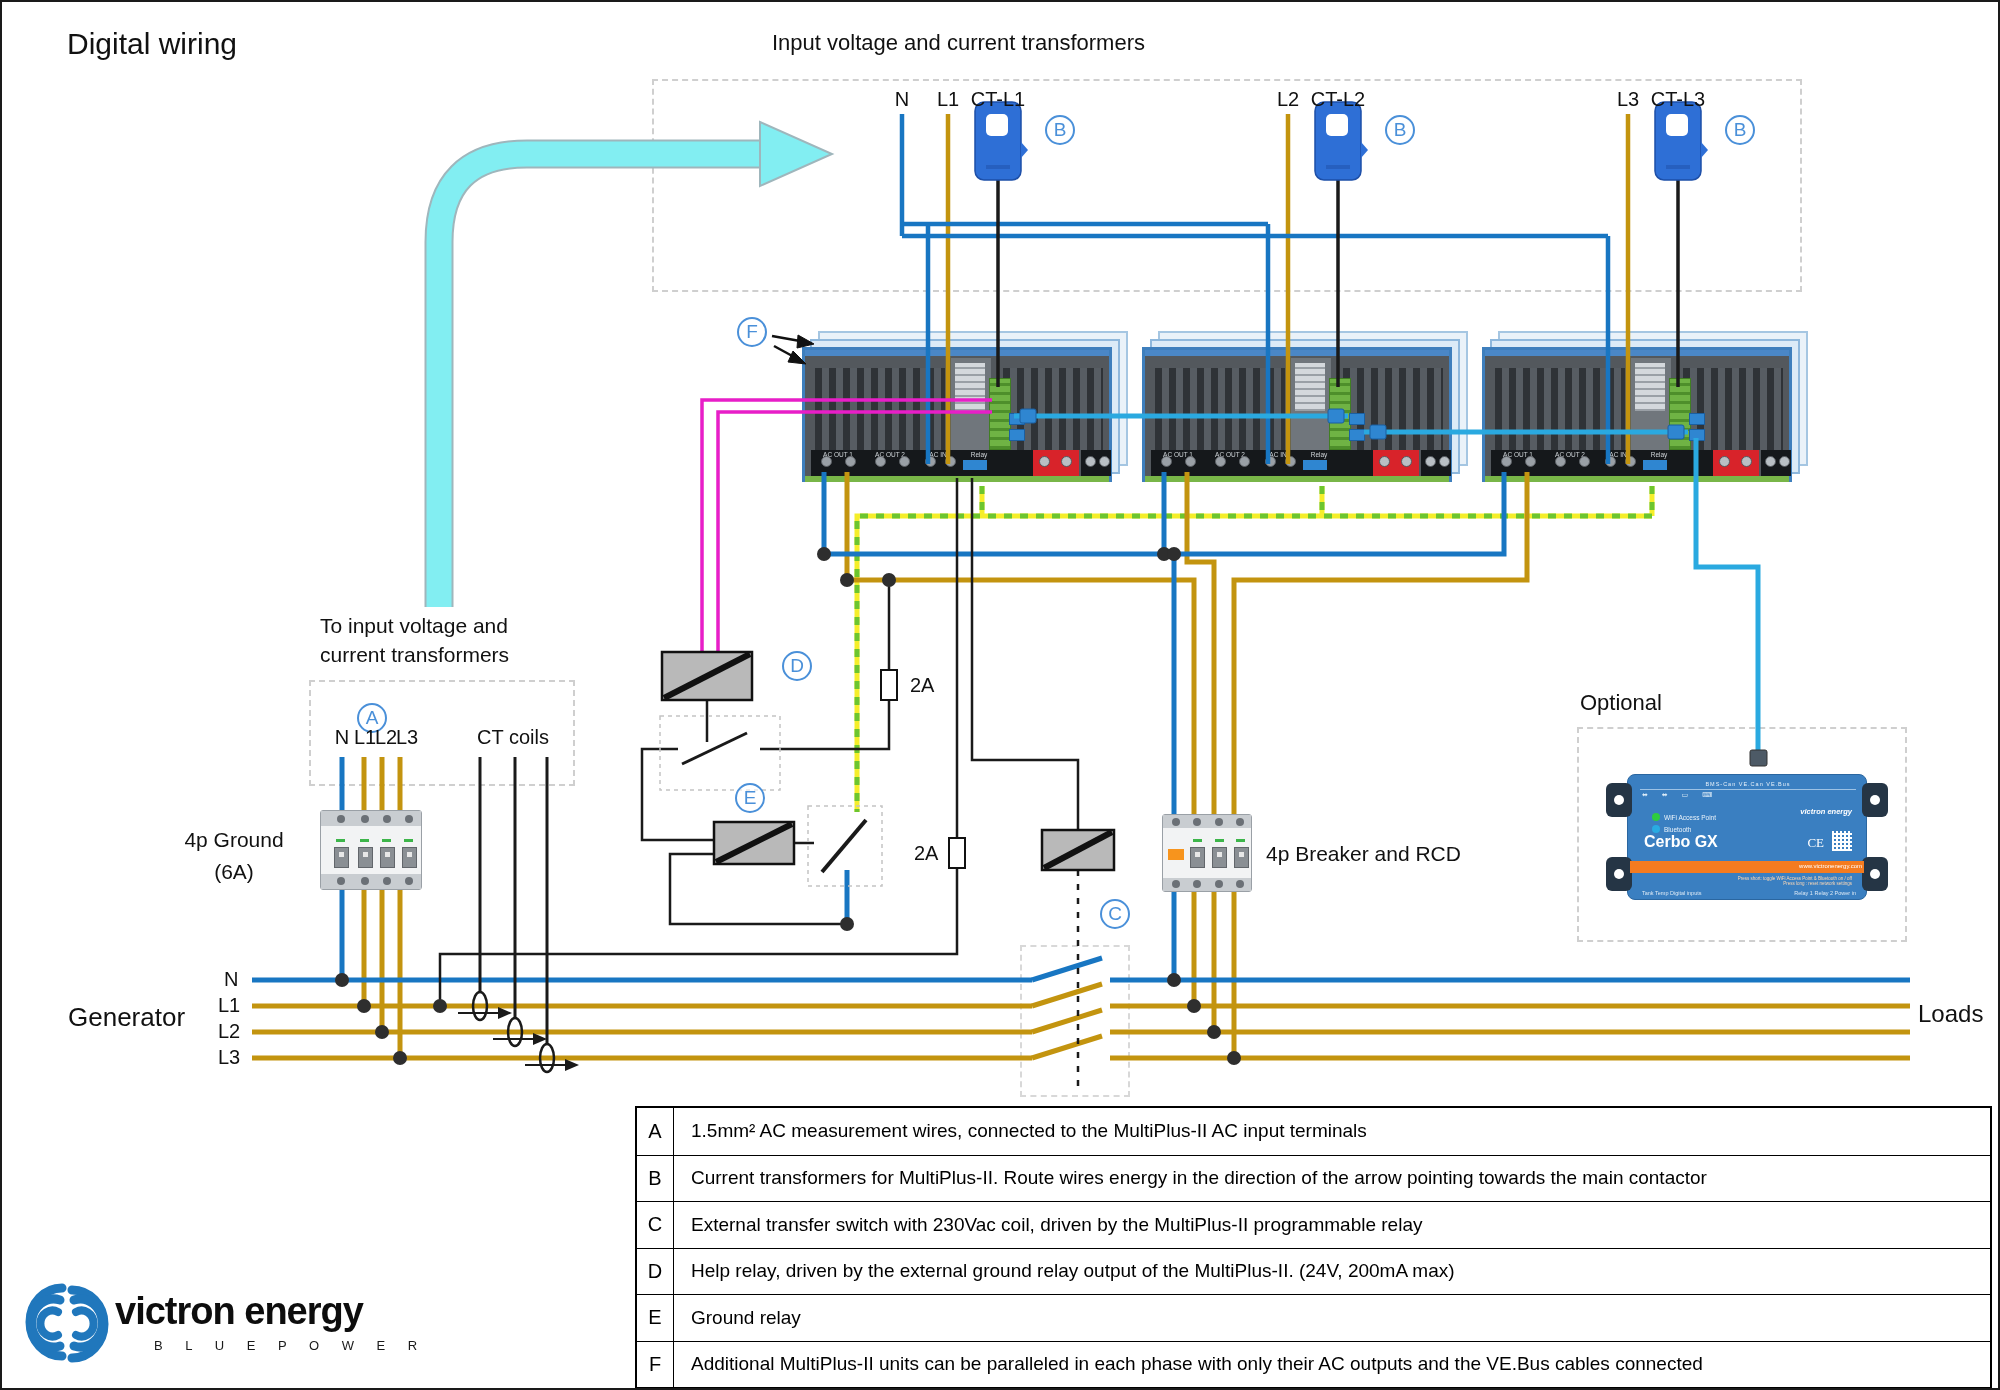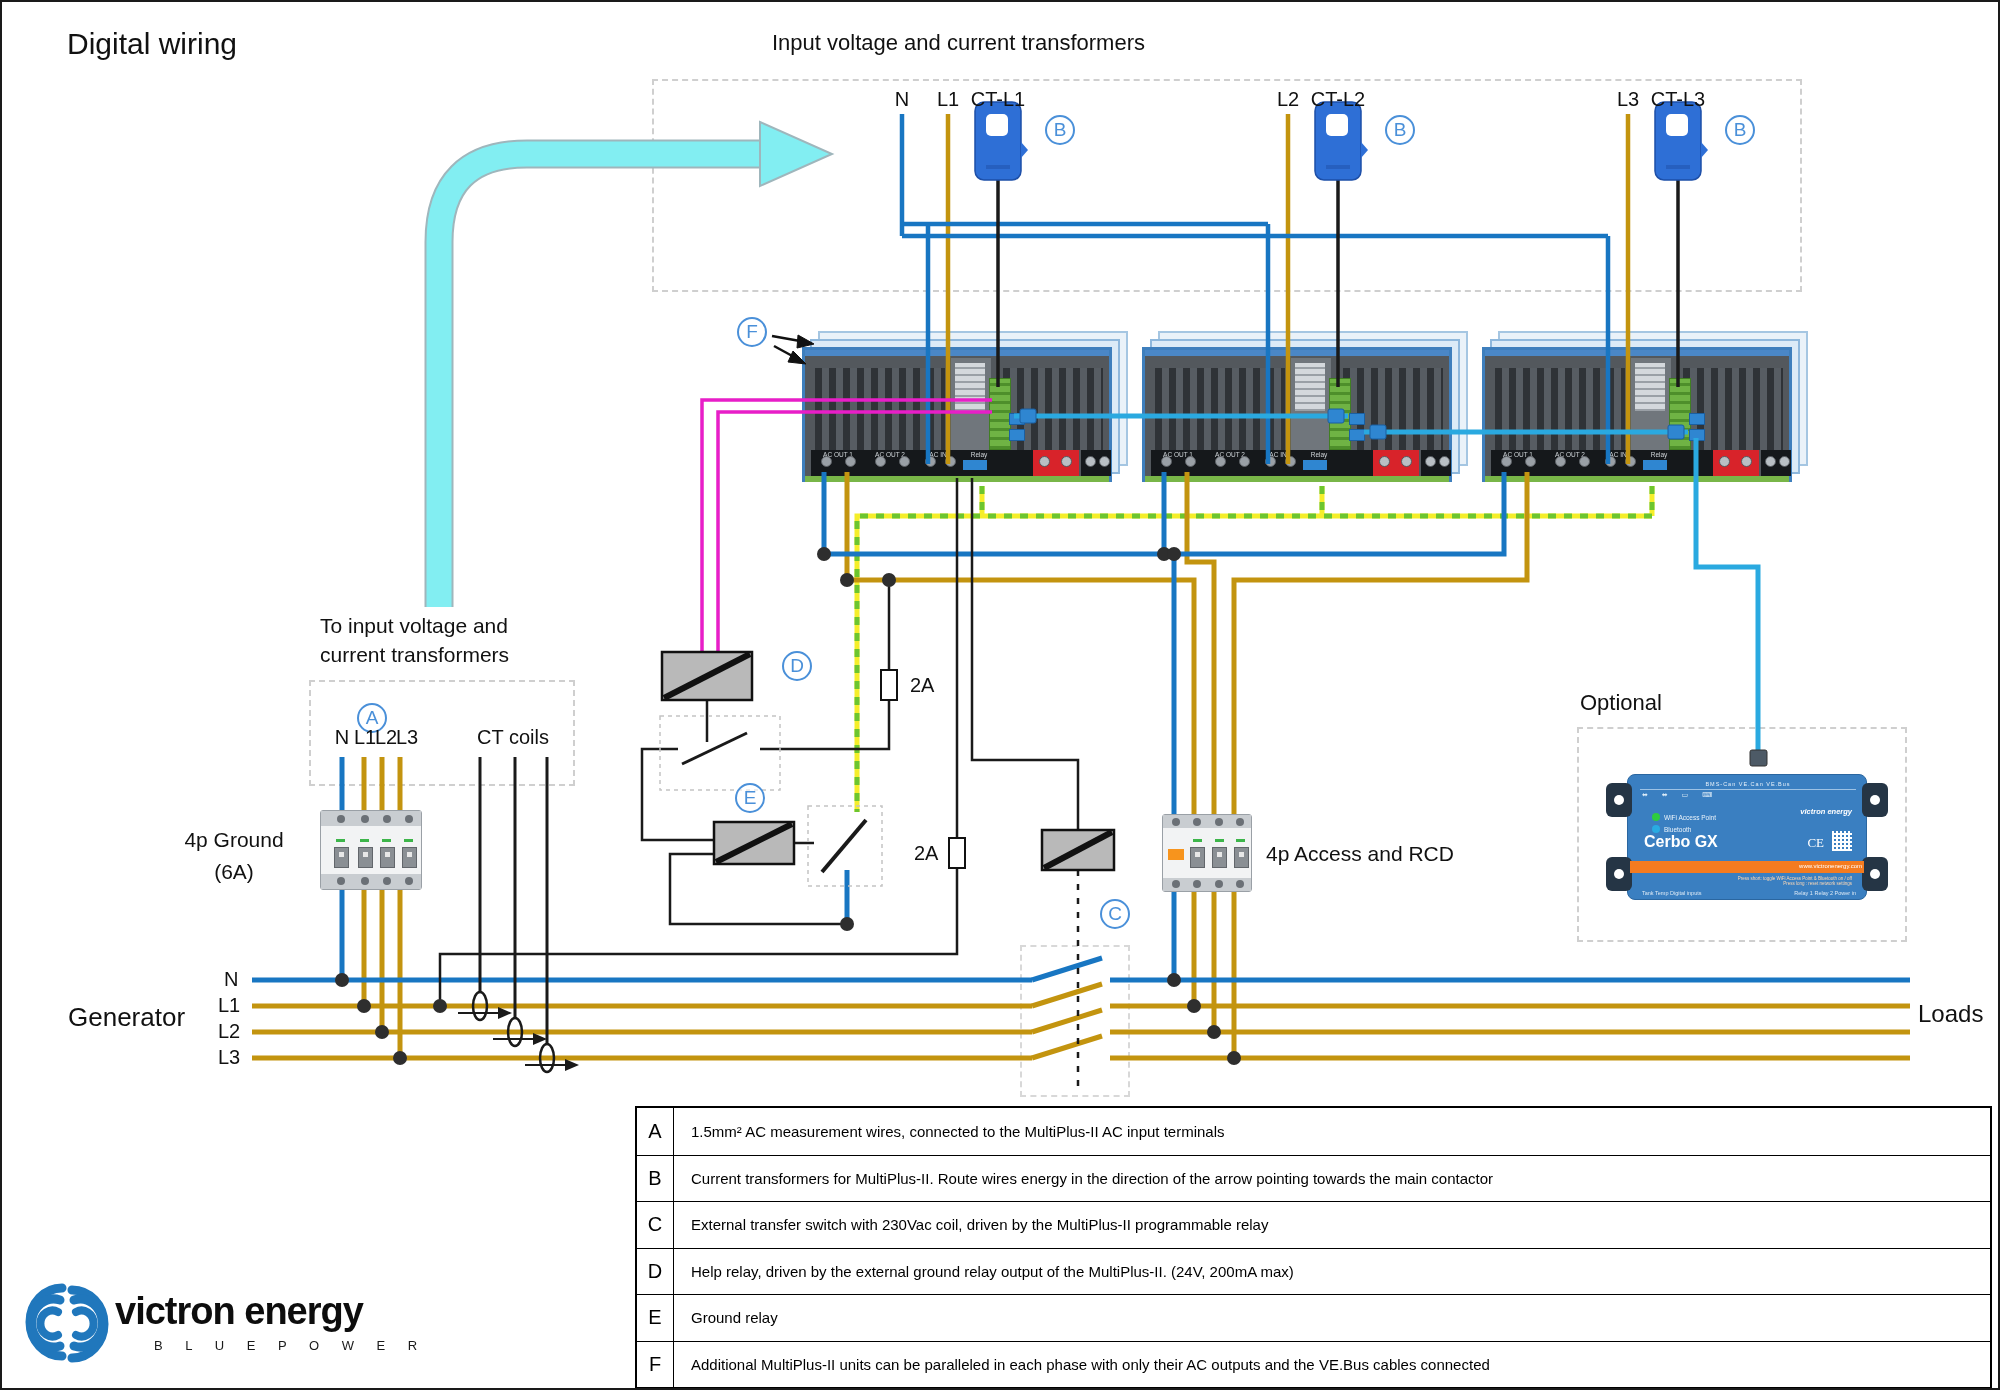--- a/index.html
+++ b/index.html
@@ -66,21 +66,21 @@
   .cerbo .stripe { position:absolute; left:2px; top:86px; width:234px; height:12px; background:#f47b20; }
   .cerbo .site { position:absolute; right:4px; top:88px; color:#fff; font-size:6px; }
   .cerbo .warn { position:absolute; right:14px; top:101px; color:#ffd9b5; font-size:4.5px; text-align:right; line-height:5px;}
   .cerbo .bot { position:absolute; bottom:3px; color:#dce9f5; font-size:5.5px; }
   
   .legend { position:absolute; left:633px; top:1104px; width:1357px; border:2px solid #000; background:#fff; }
   .legend .row { display:flex; height:46.5px; border-top:1.5px solid #000; }
   .legend .row:first-child { border-top:none; }
   .legend .k { width:37px; border-right:1.5px solid #000; display:flex; align-items:center;
                justify-content:center; font-size:20px; }
-  .legend .t { flex:1; display:flex; align-items:center; padding-left:17px; font-size:15px; }
+  .legend .t { flex:1; display:flex; align-items:center; padding-left:17px; font-size:19px; }
   
   .brandtext { position:absolute; left:113px; top:1288px; font-size:38px; font-weight:bold;
                letter-spacing:-1px; color:#0d0d0d; }
   .tagline { position:absolute; left:152px; top:1336px; font-size:13px; letter-spacing:9.5px; color:#1a1a1a; }
 </style>
 </head>
 <body>
 
 <div class="page">
 
@@ -465,21 +465,21 @@
   <div class="lbl" style="left:318px; top:641px; font-size:21px;">current transformers</div>
   <div class="lbl wlabel ctr" style="left:340px; top:724px;">N</div>
   <div class="lbl wlabel ctr" style="left:363px; top:724px;">L1</div>
   <div class="lbl wlabel ctr" style="left:384px; top:724px;">L2</div>
   <div class="lbl wlabel ctr" style="left:405px; top:724px;">L3</div>
   <div class="lbl wlabel ctr" style="left:511px; top:724px;">CT coils</div>
 
   <div class="lbl ctr" style="left:232px; top:826px; font-size:21px;">4p Ground</div>
   <div class="lbl ctr" style="left:232px; top:858px; font-size:21px;text-align:right;">(6A)</div>
 
-  <div class="lbl" style="left:1264px; top:840px; font-size:21px;">4p Access and RCD</div>
+  <div class="lbl" style="left:1264px; top:840px; font-size:21px;">4p Breaker and RCD</div>
 
   <div class="lbl" style="left:908px; top:672px; font-size:20px;">2A</div>
   <div class="lbl" style="left:912px; top:840px; font-size:20px;">2A</div>
 
   <div class="lbl" style="left:66px; top:1000px; font-size:26px;">Generator</div>
   <div class="lbl" style="left:222px; top:966px; font-size:20px;">N</div>
   <div class="lbl" style="left:216px; top:992px; font-size:20px;">L1</div>
   <div class="lbl" style="left:216px; top:1018px; font-size:20px;">L2</div>
   <div class="lbl" style="left:216px; top:1044px; font-size:20px;">L3</div>
   <div class="lbl" style="left:1916px; top:998px; font-size:24px;">Loads</div>

